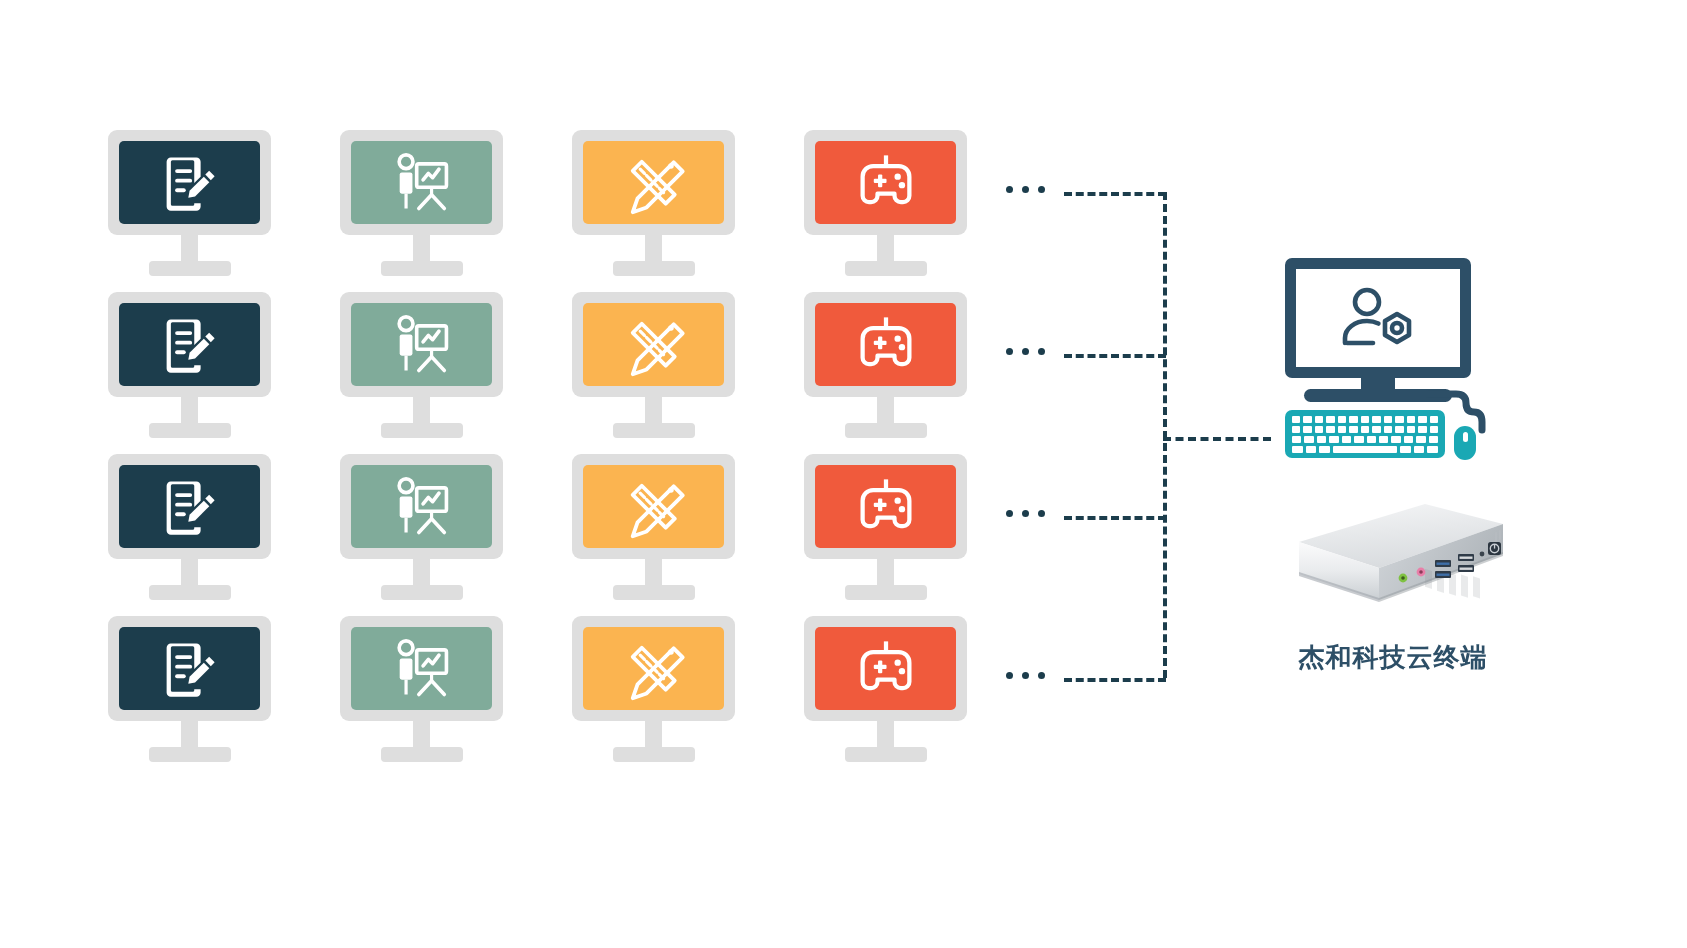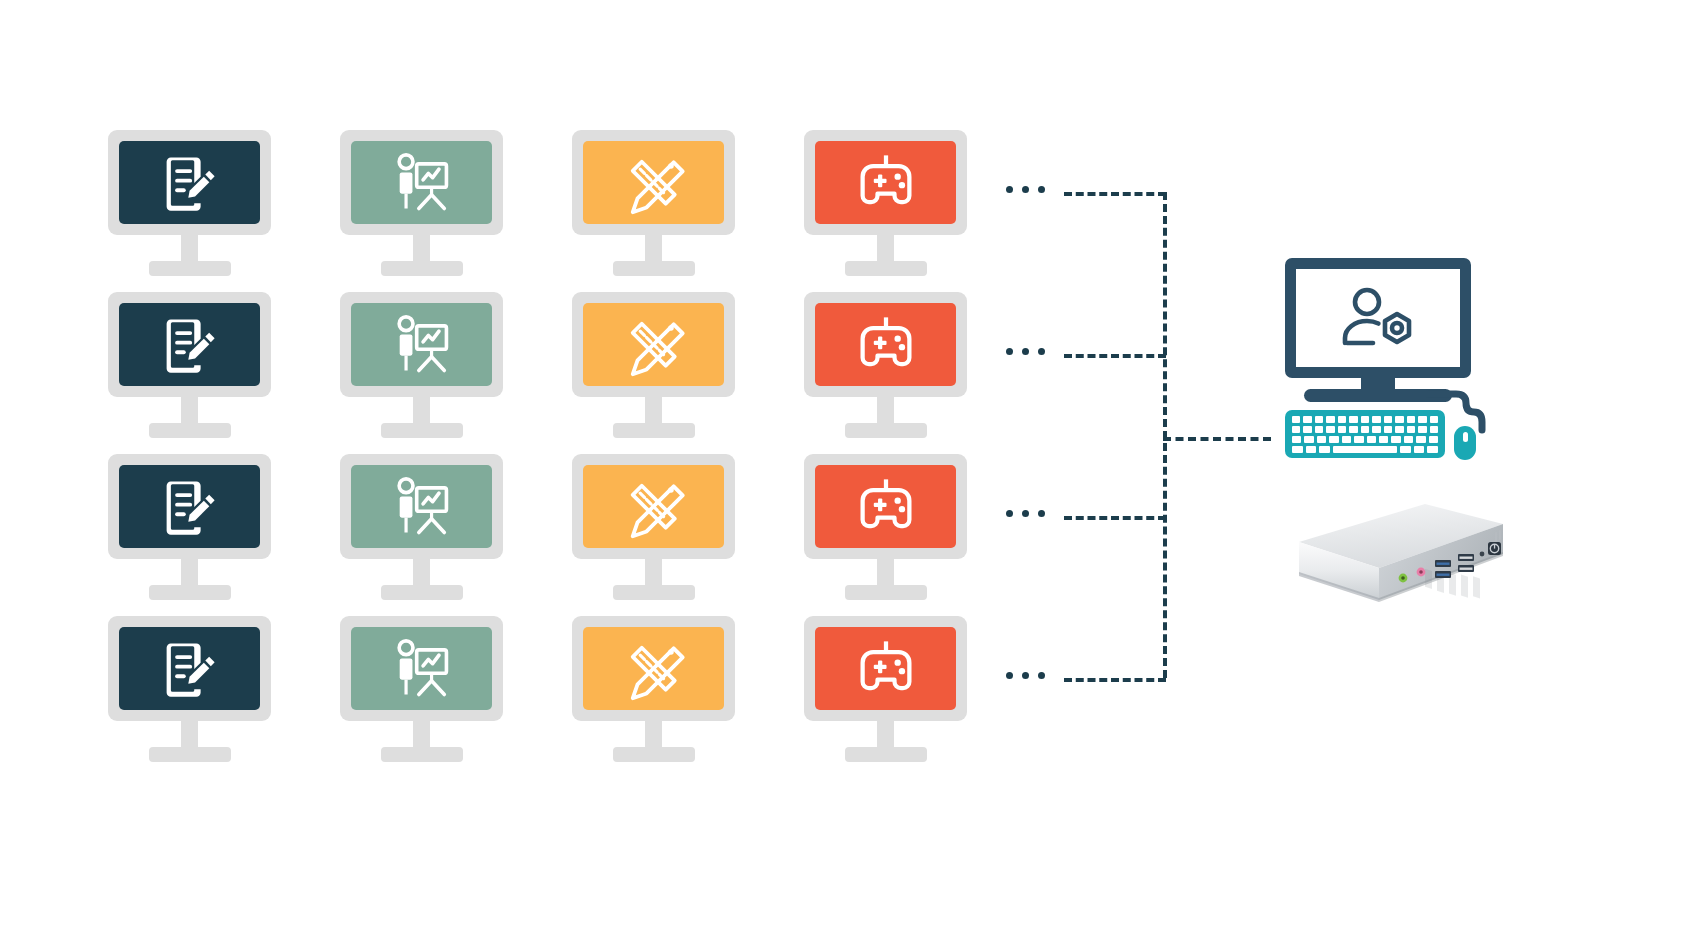--- a/index.html
+++ b/index.html
@@ -695,14 +695,15 @@
         <rect x="218.9" y="46.4" width="1.3" height="4.2" fill="#c9ced3"></rect>
       </g>
 
       <g fill="#b7bcc1" opacity="0.9">
         <rect x="224" y="32" width="2" height="10" rx="1"></rect>
         <rect x="220" y="34" width="2" height="10" rx="1"></rect>
       </g>
     </svg>
   </div>
 
+  <div id="terminal-caption">杰和科技云终端</div>
 
 </div>
 
 </body></html>

